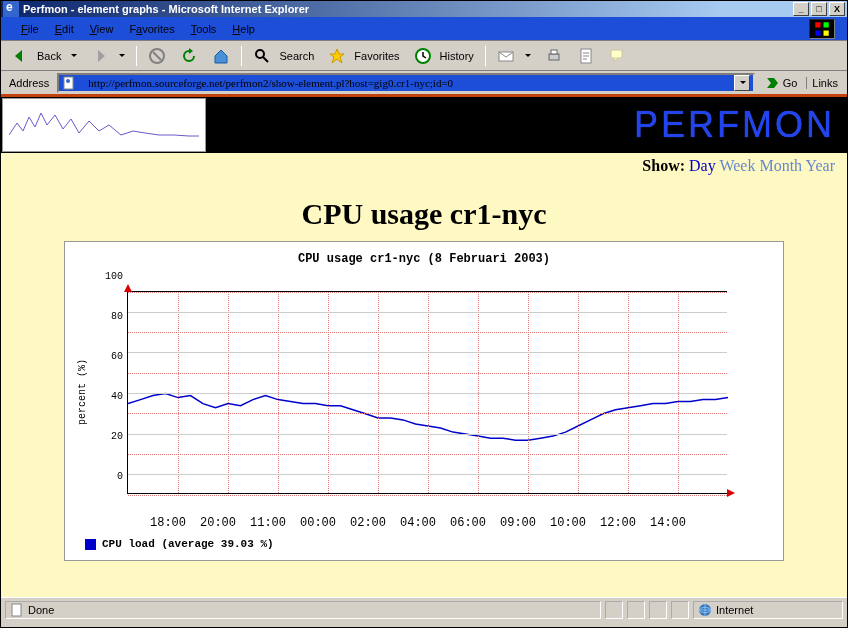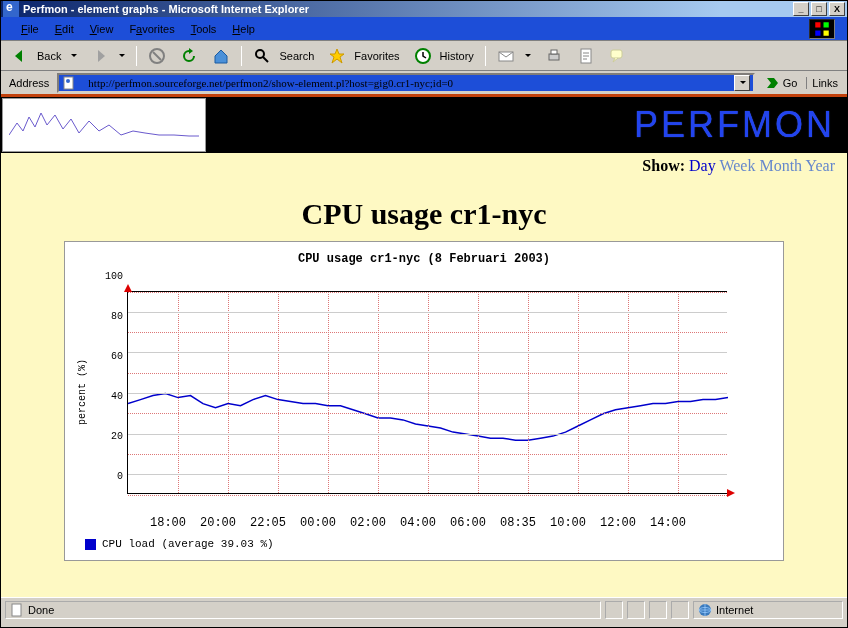--- a/index.html
+++ b/index.html
@@ -194,21 +194,21 @@
     font-family:"Courier New",monospace;
     font-size:12px;
     padding-left:68px;
     padding-top:4px;
   }
   .xaxis div{ width:50px; text-align:center; }
   .legend{
     font-family:"Courier New",monospace;
     font-size:11px;
     padding:8px 0 0 10px;
-    display:flex;align-items:flex-end;gap:6px;
+    display:flex;align-items:flex-end;gap:6px;font-weight:bold;
   }
   .legend-sw{ width:11px;height:11px;background:#0000cc;}
   .arrow-r{
     position:absolute; right:-8px; bottom:-4px;
     width:0;height:0;
     border-top:4px solid transparent;
     border-bottom:4px solid transparent;
     border-left:8px solid #d00;
   }
   .arrow-u{
@@ -462,26 +462,26 @@
           <div class="grid-h" style="top: 182.7px;"></div>
           <div class="grid-h" style="top: 142.1px;"></div>
           <div class="grid-h" style="top: 101.5px;"></div>
           <div class="grid-h" style="top: 60.9px;"></div>
           <div class="grid-h" style="top: 20.3px;"></div>
         </div>
     </div>
     <div class="xaxis">
       <div>18:00</div>
       <div>20:00</div>
-      <div>22:05</div>
+      <div>11:00</div>
       <div>00:00</div>
       <div>02:00</div>
       <div>04:00</div>
       <div>06:00</div>
-      <div>08:35</div>
+      <div>09:00</div>
       <div>10:00</div>
       <div>12:00</div>
       <div>14:00</div>
     </div>
     <div class="legend">
       <div class="legend-sw"></div>
       <span>CPU load  (average 39.03 %)</span>
     </div>
   </div>
 </div>

